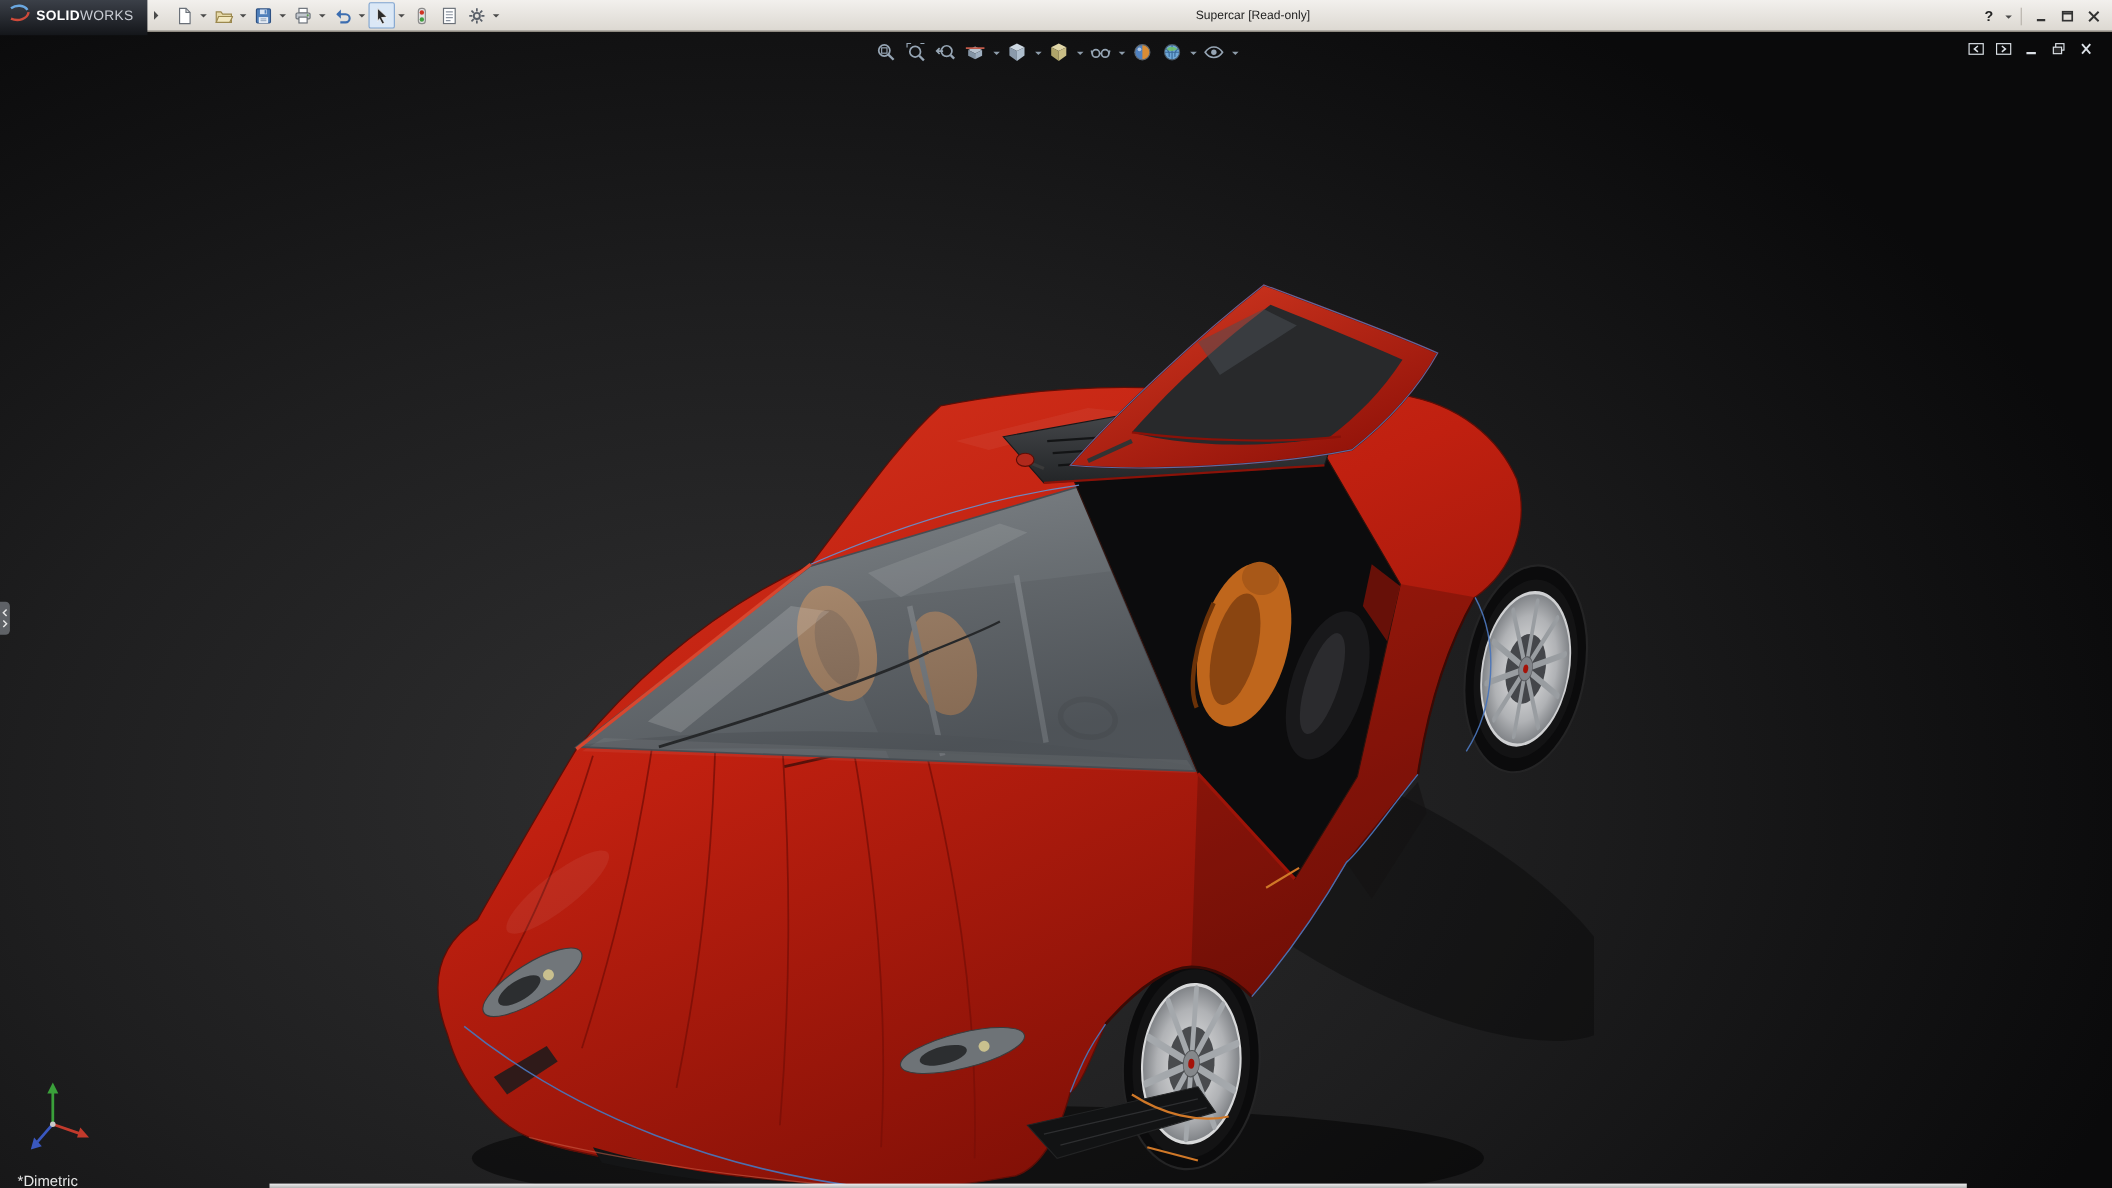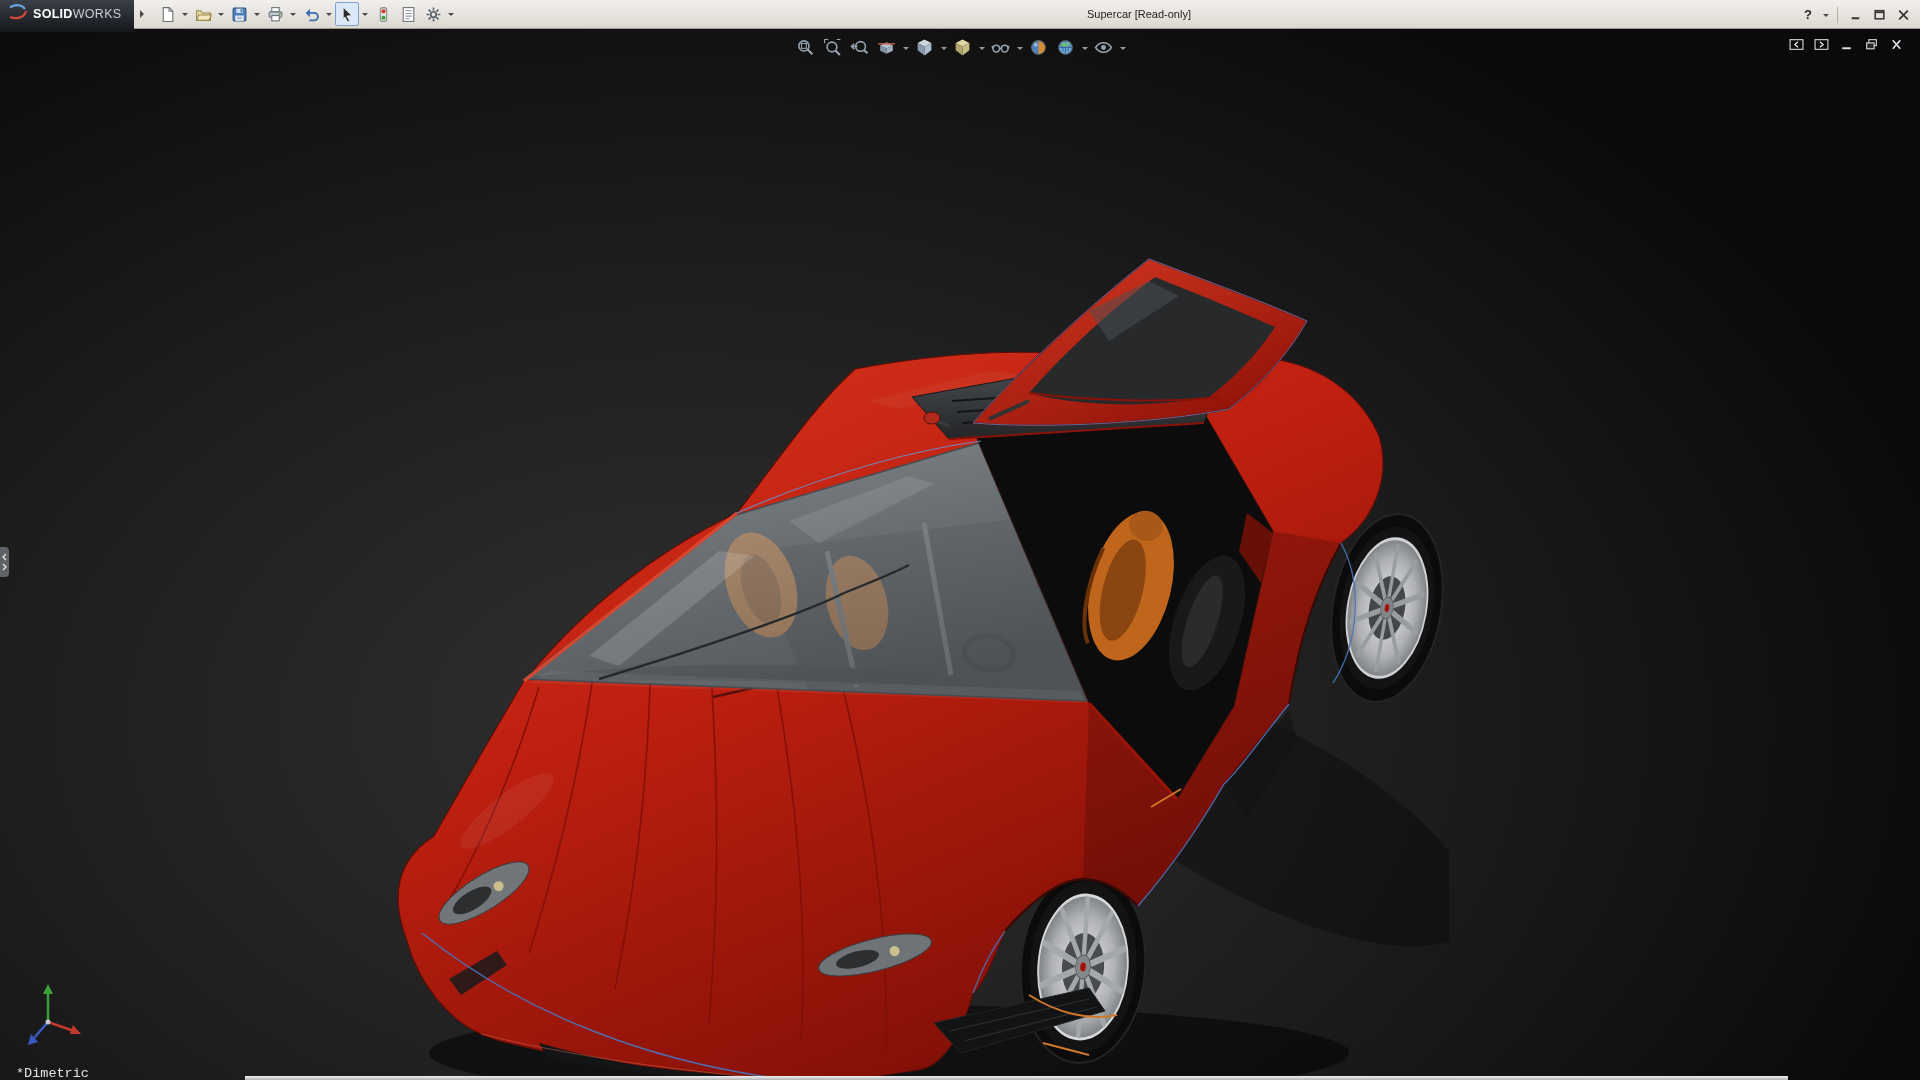--- a/index.html
+++ b/index.html
@@ -39,21 +39,21 @@
          display: flex; align-items: center; gap: 2px; }
   .hud-btn { width: 25px; height: 25px; display: flex; align-items: center; justify-content: center; border-radius: 3px; }
   .hud-btn-dd { width: 9px; height: 25px; display: flex; align-items: center; justify-content: center; }
   .hud-btn-dd::after { content: ''; border: 3.5px solid transparent; border-top-color: #8e9dab; margin-top: 4px; }
   .doc-controls { position: absolute; top: 7px; right: 14px; display: flex; gap: 5px; align-items: center; }
   .doc-btn { width: 20px; height: 17px; display: flex; align-items: center; justify-content: center; }
   .collapse-tab { position: absolute; left: 0; top: 518px; width: 9px; height: 30px;
                   background: rgba(150,155,162,.55); border-radius: 0 4px 4px 0;
                   display: flex; align-items: center; justify-content: center; }
   .triad { position: absolute; left: 22px; top: 953px; }
-  .view-label { position: absolute; left: 16px; top: 1037px; color: #e4e4e4; font-size: 13.5px; font-family: Liberation Mono, monospace; }
+  .view-label { position: absolute; left: 16px; top: 1037px; color: #e4e4e4; font-size: 13.5px; }
   .car { position: absolute; left: 389px; top: 222px; width: 1060px; height: 830px; }
   .taskbar-sliver { position: absolute; left: 245px; bottom: 0; width: 1543px; height: 4px;
                     background: linear-gradient(#f0f0f0, #b4b4b4); z-index: 20; }
 </style>
 </head>
 <body>
 
 <div class="app">
 
   <div class="titlebar">

